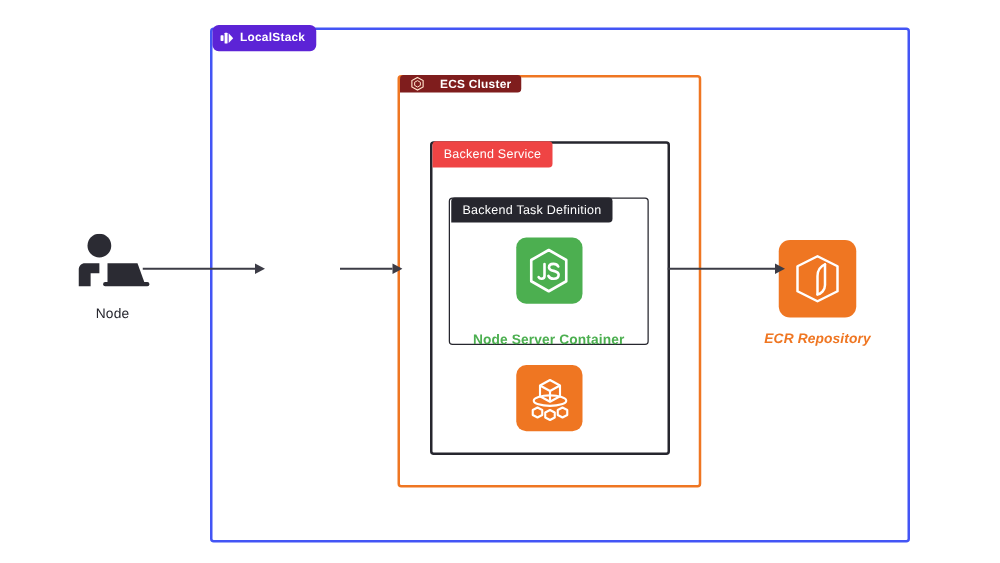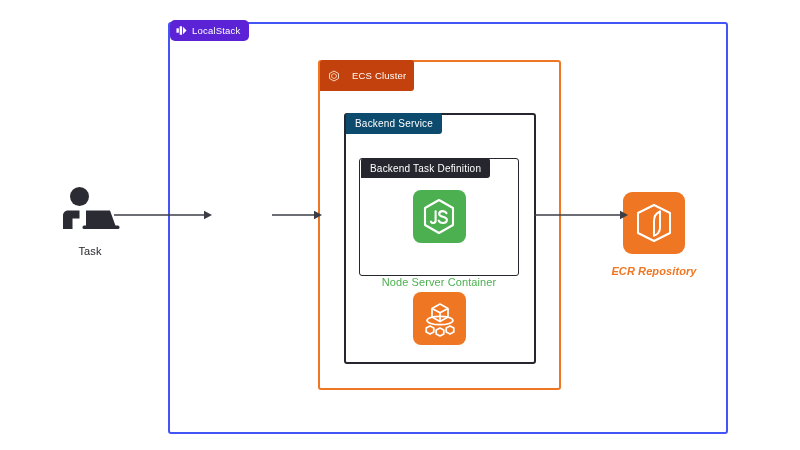--- a/index.html
+++ b/index.html
@@ -64,46 +64,46 @@
   
   .tag {
     position: absolute;
     display: flex;
     align-items: center;
     gap: 5px;
     height: 20px;
     padding: 0 8px;
     border-radius: 4px;
     font-size: 9.5px;
-    font-weight: 400;
+    font-weight: 700;
     letter-spacing: 0.2px;
     color: #ffffff;
     white-space: nowrap;
     box-sizing: border-box;
   }
   .tag-localstack {
     left: 170px;
     top: 20px;
     background: #5c23d6;
     height: 21px;
     border-radius: 5px;
     padding: 0 9px 0 6px;
   }
   .tag-ecs {
     left: 320px;
     top: 60px;
-    background: #c2410c;
+    background: #7f1d1d;
     border-radius: 3px 3px 3px 0;
-    height: 31px;
+    height: 14px;
     gap: 12px;
   }
   .tag-service {
     left: 346px;
     top: 113px;
-    background: #0c4a6e;
+    background: #ef4444;
     border-radius: 3px 3px 3px 0;
     height: 21px;
     font-weight: 400;
     font-size: 10px;
     padding: 0 9px;
   }
   .tag-taskdef {
     left: 361px;
     top: 158px;
     background: #26262e;
@@ -152,22 +152,22 @@
   .node-elb .node-label { color: #7c5cf5; font-weight: 600; }
 
   .node-ecr    { left: 608px; top: 192px; width: 92px; font-style: italic; }
   .node-ecr .node-icon { width: 62px; height: 62px; background: #ef7622; }
   .node-ecr .node-label { color: #ef7622; font-weight: 600; }
 
   .node-nodejs { left: 405px; top: 190px; width: 68px; }
   .node-nodejs .node-icon { width: 53px; height: 53px; background: #4caf50; border-radius: 8px; }
   .node-nodejs .node-label {
     color: #4caf50;
-    font-weight: 400;
-    margin-top: 27px;
+    font-weight: 700;
+    margin-top: 17px;
     position: absolute;
     top: 59px;
     left: 50%;
     transform: translateX(-50%);
   }
 
   .node-ecs-task { left: 413px; top: 292px; width: 53px; }
   .node-ecs-task .node-icon { width: 53px; height: 53px; background: #ef7622; border-radius: 8px; }
 
   
@@ -224,21 +224,21 @@
 
   <div class="node node-user">
     <div class="node-icon">
       <svg width="60" height="46" viewBox="0 0 60 46" aria-hidden="true">
         <circle cx="19.5" cy="9.5" r="9.5" fill="#2b2b33"></circle>
         <path d="M3 42 L3 28.5 C3 25.8 5.2 23.6 7.9 23.6 L19.5 23.6 L19.5 31.5 L12.5 31.5 L12.5 42 Z" fill="#2b2b33"></path>
         <path d="M26 23.6 L50 23.6 L56.5 41.6 L26 41.6 Z" fill="#2b2b33"></path>
         <rect x="22.5" y="38.6" width="37" height="3.4" rx="1.6" fill="#2b2b33"></rect>
       </svg>
     </div>
-    <div class="node-label">Task</div>
+    <div class="node-label">Node</div>
   </div>
 
 
   <div class="node node-nodejs">
     <div class="node-icon">
       <svg width="34" height="37" viewBox="0 0 34 37" aria-hidden="true">
         <polygon points="17,2 31,10 31,27 17,35 3,27 3,10" fill="none" stroke="#ffffff" stroke-width="2.1" stroke-linejoin="round"></polygon>
         <path d="M13.6 13.2 L13.6 22.8 C13.6 24.2 12.6 25 11.2 25 C10.1 25 9.3 24.5 8.9 23.7" fill="none" stroke="#ffffff" stroke-width="2.1" stroke-linecap="round"></path>
         <path d="M24.6 15.2 C23.9 13.9 22.5 13.1 20.7 13.1 C18.6 13.1 17.2 14.2 17.2 15.9 C17.2 19.6 24.9 17.8 24.9 21.8 C24.9 23.7 23.3 25 20.9 25 C18.9 25 17.3 24.1 16.7 22.7" fill="none" stroke="#ffffff" stroke-width="2.1" stroke-linecap="round"></path>
       </svg>

